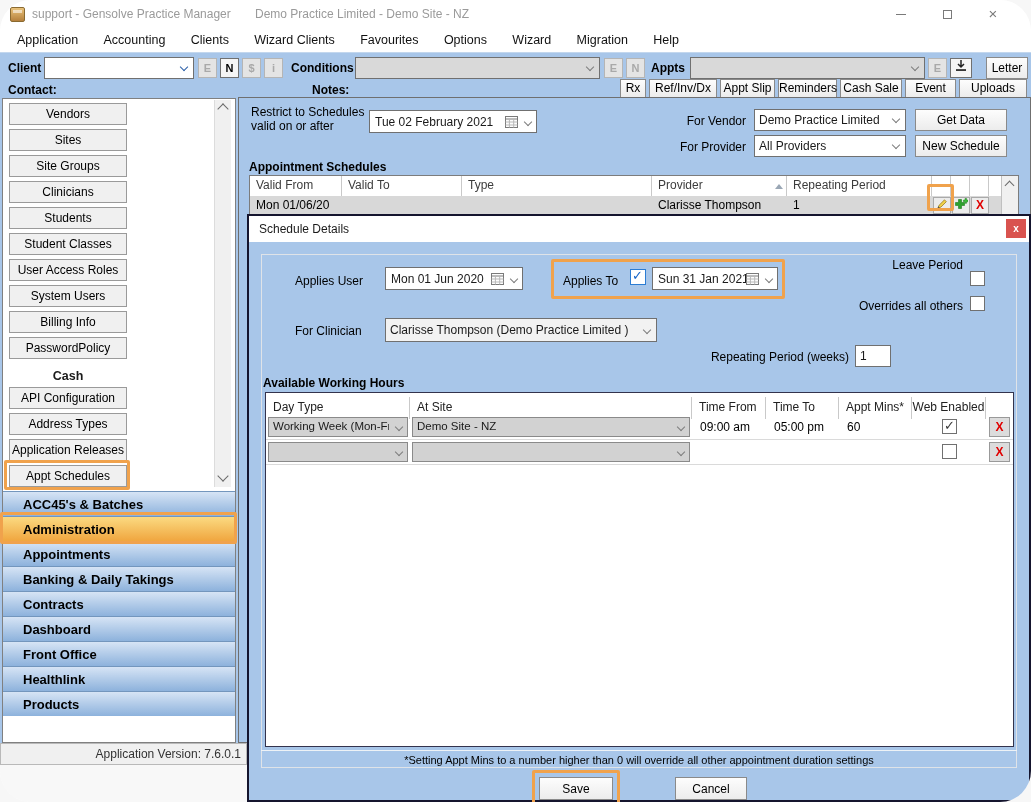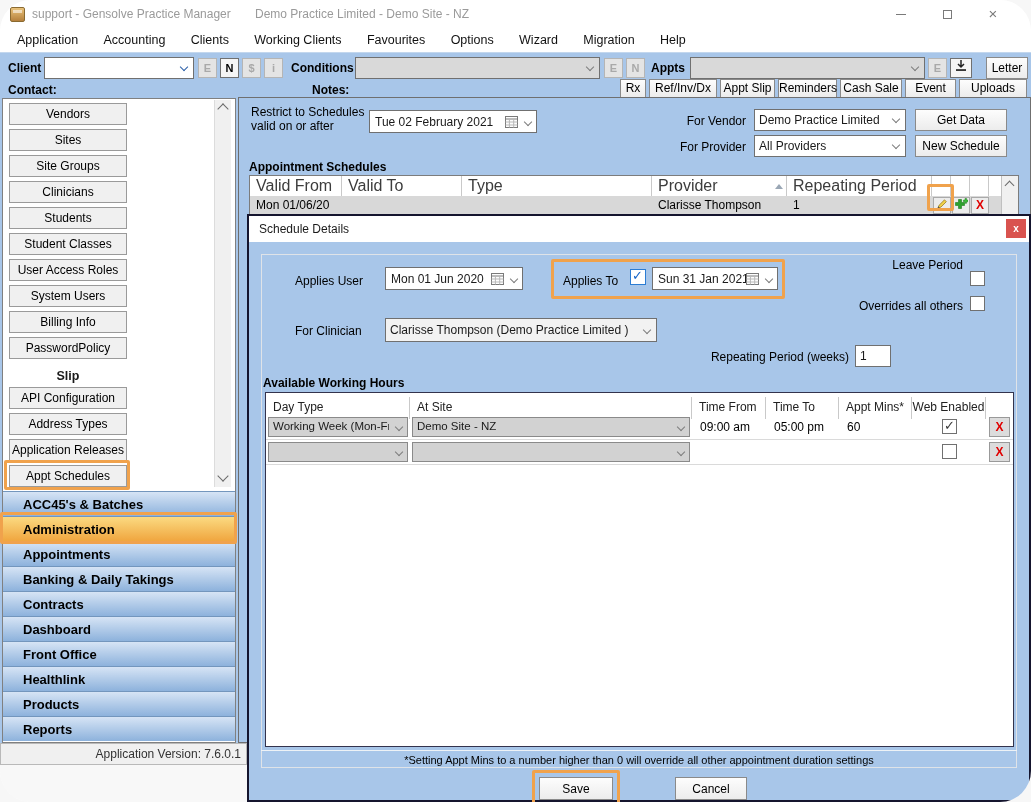--- a/index.html
+++ b/index.html
@@ -60,21 +60,21 @@
   
   .main-panel { position:absolute; left:238px; top:97px; width:793px; height:646px; background:#a8c6e9; border:1px solid #6f6f6f; }
   .mp-lbl { position:absolute; font-size:12px; color:#000; }
   .datepicker { position:absolute; background:#fff; border:1px solid #707070; height:23px; }
   .datepicker .val { position:absolute; left:5px; top:4px; font-size:12px; white-space:nowrap; }
   .datepicker .cal { position:absolute; right:18px; top:5px; }
   .datepicker .chev { position:absolute; right:5px; top:8px; }
 
   .sched-table { position:absolute; left:10px; top:77px; width:770px; height:40px; background:#fff; border:1px solid #7c7c7c; }
   .sched-head { position:absolute; left:0; top:0; height:20px; width:752px; }
-  .sh-cell { position:absolute; top:0; height:20px; border-right:1px solid #c9c9c9; font-size:16px; color:#3c3c3c;
+  .sh-cell { position:absolute; top:0; height:20px; border-right:1px solid #c9c9c9; font-size:12px; color:#3c3c3c;
              line-height:19px; padding-left:6px; background:#fff; }
   .sched-row { position:absolute; left:0; top:20px; height:19px; width:752px; background:#d8d8d8; }
   .sr-cell { position:absolute; top:0; height:19px; line-height:19px; padding-left:6px; font-size:12px; color:#000; white-space:nowrap; }
   .tri-up { position:absolute; width:0; height:0; border-left:4px solid transparent; border-right:4px solid transparent;
             border-bottom:5px solid #9aa7b5; }
   .icon-btn { position:absolute; top:1px; width:18px; height:17px; background:#ececec; border:1px solid #aaa; text-align:center; line-height:15px; }
   .sched-scroll { position:absolute; right:0; top:0; width:17px; height:38px; background:#f0f0f0; border-left:1px solid #c0c0c0; }
 
   
   .dialog { position:absolute; left:247px; top:214px; width:784px; height:588px; border:2px solid #15152e; background:#fff; }
@@ -118,21 +118,21 @@
     <span class="title-text" style="left:255px">Demo Practice Limited  - Demo Site - NZ</span>
     <span class="win-ctl" style="left:879px"><span class="ctl-min-bar"></span></span>
     <span class="win-ctl" style="left:925px"><span class="ctl-max-box"></span></span>
     <span class="win-ctl" style="left:971px; font-size:15px;">×</span>
   </div>
 
   <div class="menubar">
     <span class="menu-item">Application</span>
     <span class="menu-item">Accounting</span>
     <span class="menu-item">Clients</span>
-    <span class="menu-item">Working Clients</span>
+    <span class="menu-item">Wizard Clients</span>
     <span class="menu-item">Favourites</span>
     <span class="menu-item">Options</span>
     <span class="menu-item">Wizard</span>
     <span class="menu-item">Migration</span>
     <span class="menu-item">Help</span>
   </div>
 
   <div class="toolbar">
     <span class="tb-lbl" style="left:8px; top:8px">Client</span>
     <div class="combo" style="left:44px; top:4px; width:150px">
@@ -184,41 +184,40 @@
     <button class="sbtn" style="top:4px">Vendors</button>
     <button class="sbtn" style="top:30px">Sites</button>
     <button class="sbtn" style="top:56px">Site Groups</button>
     <button class="sbtn" style="top:82px">Clinicians</button>
     <button class="sbtn" style="top:108px">Students</button>
     <button class="sbtn" style="top:134px">Student Classes</button>
     <button class="sbtn" style="top:160px">User Access Roles</button>
     <button class="sbtn" style="top:186px">System Users</button>
     <button class="sbtn" style="top:212px">Billing Info</button>
     <button class="sbtn" style="top:238px">PasswordPolicy</button>
-    <div class="admin-hdr" style="top:270px">Slip</div>
+    <div class="admin-hdr" style="top:270px">Cash</div>
     <button class="sbtn" style="top:288px">API Configuration</button>
     <button class="sbtn" style="top:314px">Address Types</button>
     <button class="sbtn" style="top:340px">Application Releases</button>
     <button class="sbtn" style="top:366px">Appt Schedules</button>
 
     <div class="vscroll">
       <span class="arr arr-up" style="top:5px"></span>
       <span class="arr arr-dn" style="top:372px"></span>
     </div>
 
     <div class="acc" style="top:392px">ACC45's &amp; Batches</div>
     <div class="acc acc-active" style="top:417px">Administration</div>
     <div class="acc" style="top:442px">Appointments</div>
     <div class="acc" style="top:467px">Banking &amp; Daily Takings</div>
     <div class="acc" style="top:492px">Contracts</div>
     <div class="acc" style="top:517px">Dashboard</div>
     <div class="acc" style="top:542px">Front Office</div>
     <div class="acc" style="top:567px">Healthlink</div>
     <div class="acc" style="top:592px">Products</div>
-    <div class="acc" style="top:617px">Reports</div>
   </div>
 
   <div class="statusbar">Application Version: 7.6.0.1</div>
 
   <div class="main-panel">
     <span class="mp-lbl" style="left:12px; top:7px">Restrict to Schedules</span>
     <span class="mp-lbl" style="left:12px; top:21px">valid on or after</span>
     <div class="datepicker" style="left:130px; top:12px; width:168px">
       <span class="val">Tue 02 February 2021</span>
       <span class="cal">

